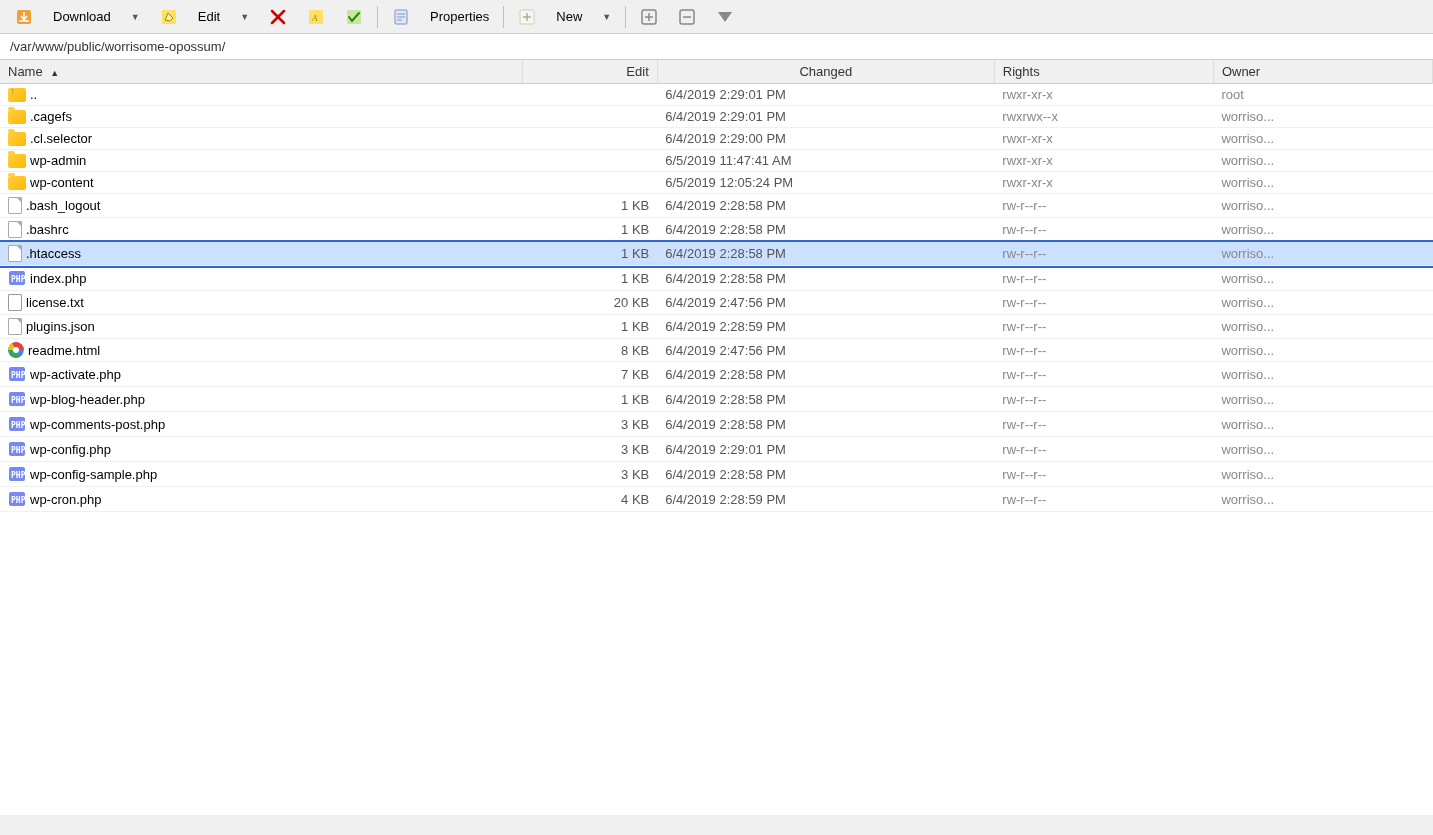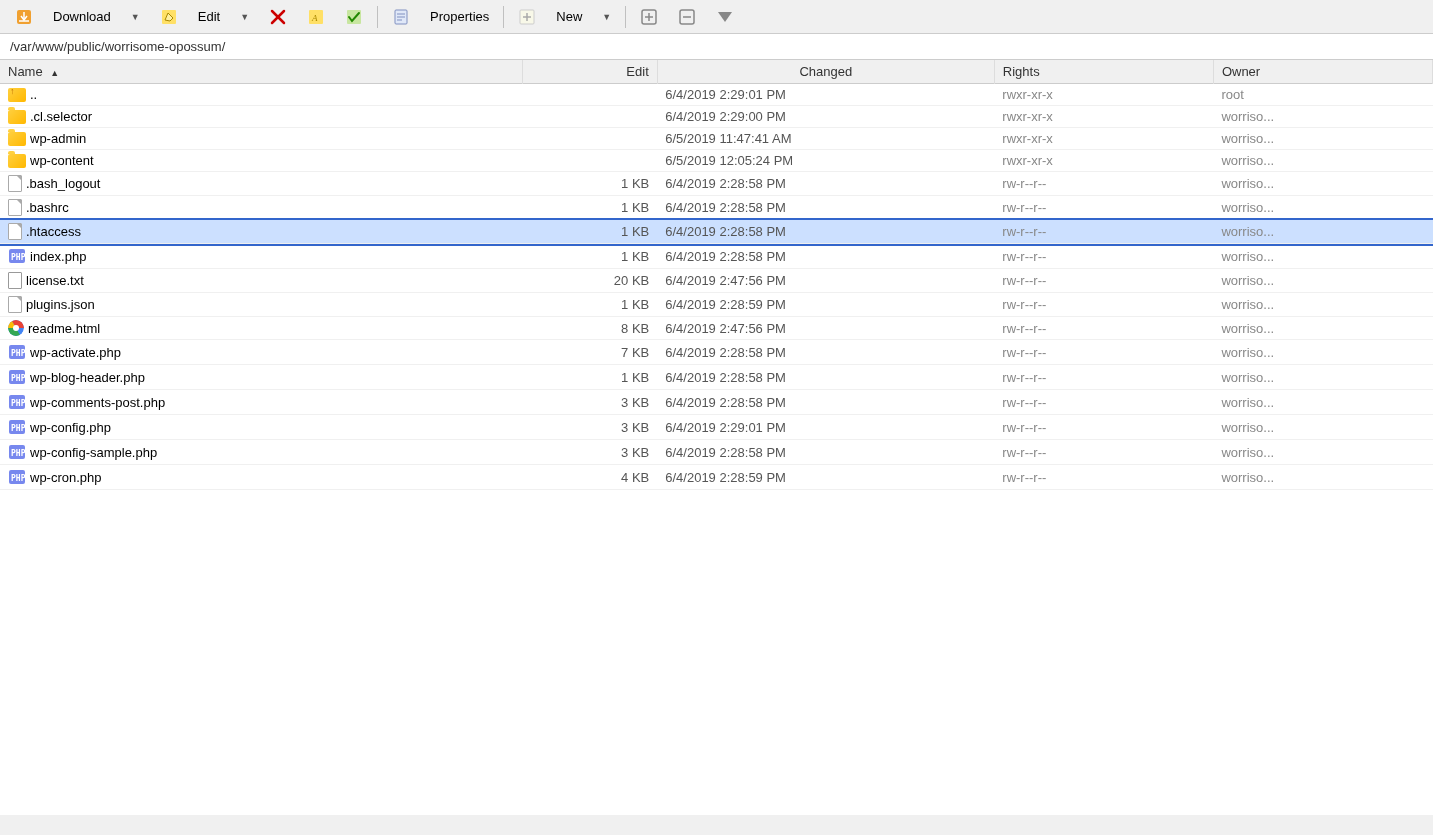--- a/index.html
+++ b/index.html
@@ -324,20 +324,32 @@
     </td>
     <td class="col-size"></td>
     <td class="col-changed">6/4/2019 2:29:01 PM</td>
     <td class="col-rights">rwxr-xr-x</td>
     <td class="col-owner">root</td>
   </tr>
         <tr>
     <td class="col-name">
       <div class="name-cell">
         <span class="icon-folder"></span>
+        <span>.cagefs</span>
+      </div>
+    </td>
+    <td class="col-size"></td>
+    <td class="col-changed">6/4/2019 2:29:01 PM</td>
+    <td class="col-rights">rwxrwx--x</td>
+    <td class="col-owner">worriso...</td>
+  </tr>
+        <tr>
+    <td class="col-name">
+      <div class="name-cell">
+        <span class="icon-folder"></span>
         <span>.cl.selector</span>
       </div>
     </td>
     <td class="col-size"></td>
     <td class="col-changed">6/4/2019 2:29:00 PM</td>
     <td class="col-rights">rwxr-xr-x</td>
     <td class="col-owner">worriso...</td>
   </tr>
         <tr>
     <td class="col-name">

